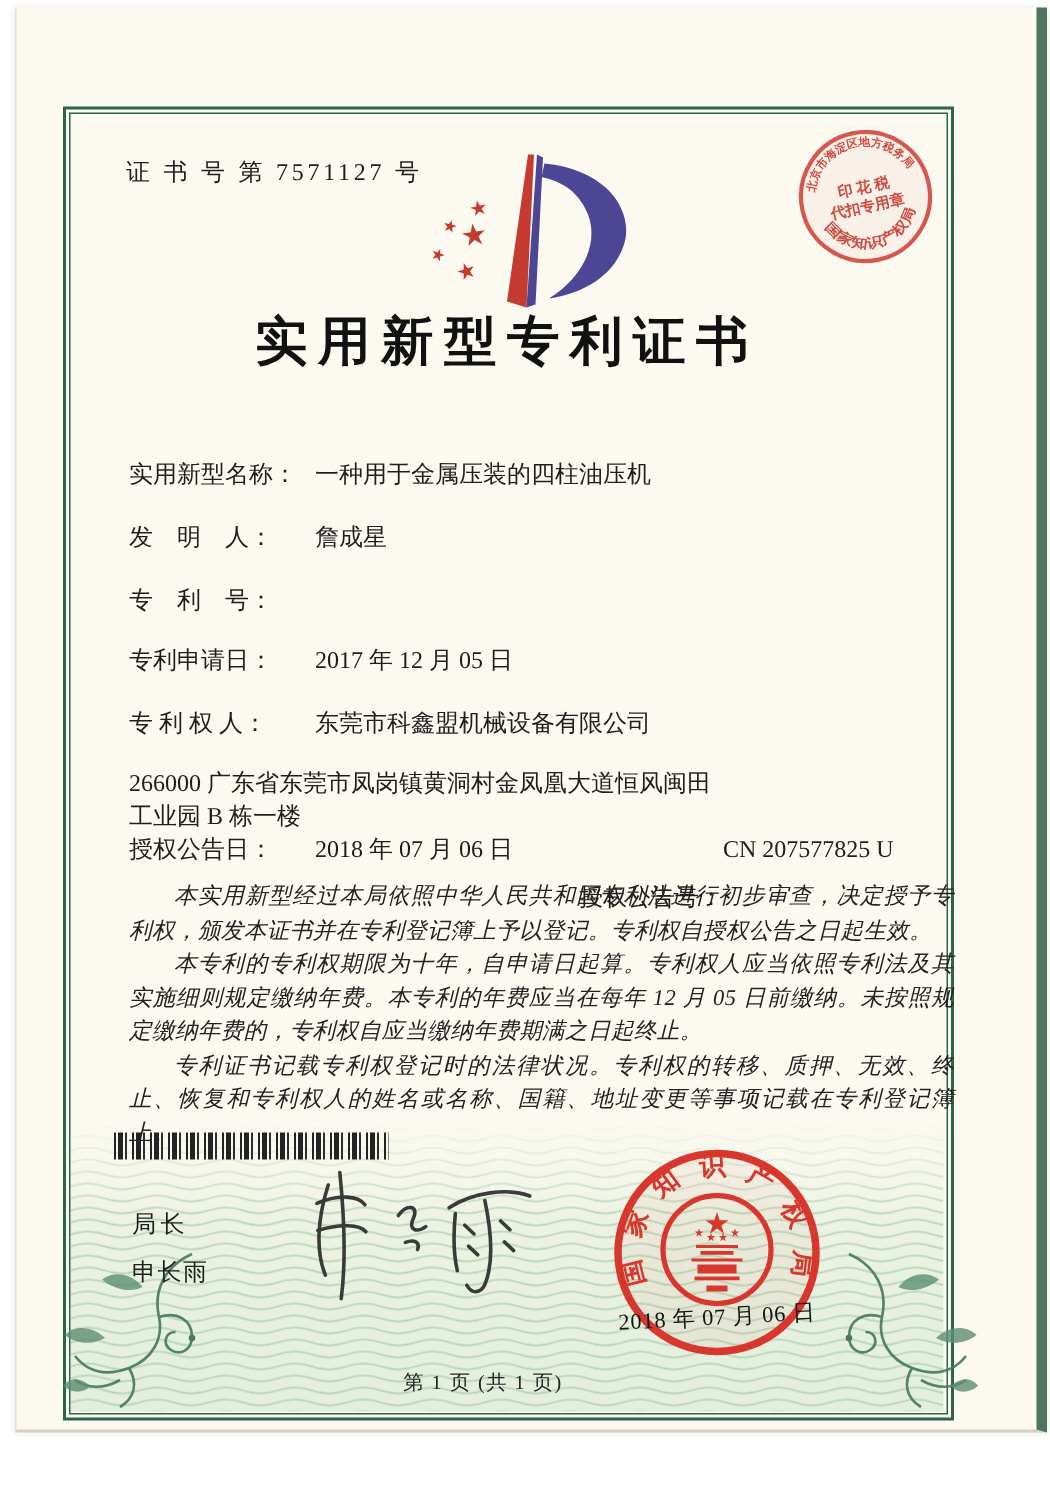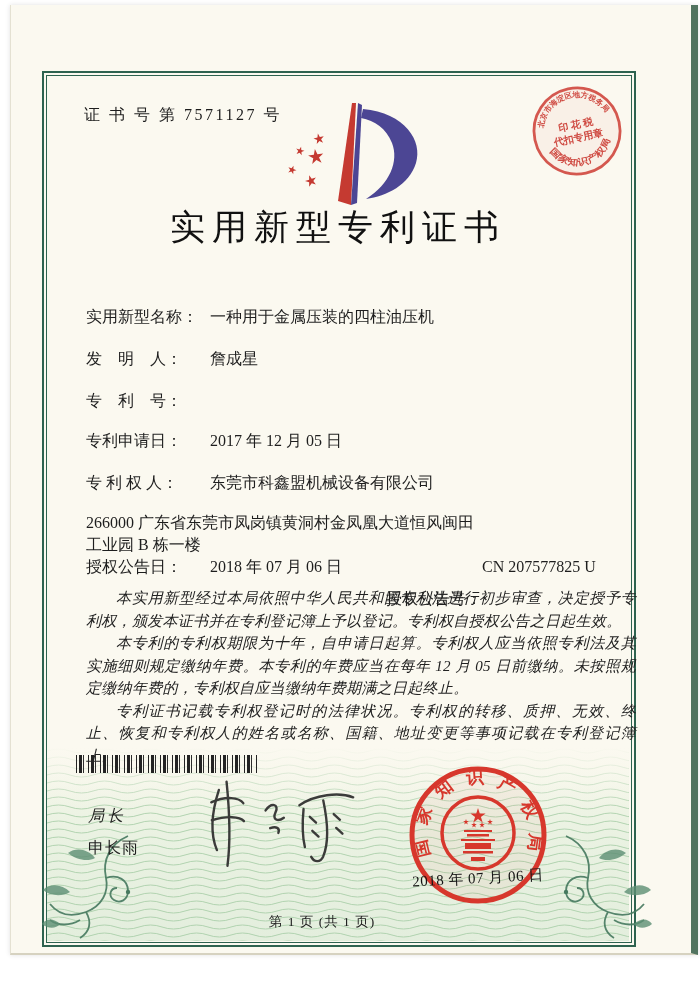--- a/index.html
+++ b/index.html
@@ -15,34 +15,34 @@
          background:linear-gradient(180deg,#f7f7ea 0%,#eaf2e2 45%,#e3eedd 100%);}
   .waves svg{position:absolute;inset:0;}
   .waves-fade{position:absolute;inset:0;background:linear-gradient(180deg,#fbf9f0 0%,rgba(251,249,240,0) 32%);}
   .ornament{position:absolute;z-index:2;}
   .orn-left{left:40px;top:834px;}
   .orn-right{left:558px;top:834px;transform:scaleX(-1);}
   .cert-no{position:absolute;left:84px;top:105px;font-size:16px;letter-spacing:2.5px;z-index:3;}
   .logo{position:absolute;left:283px;top:99px;z-index:3;}
   .stamp{position:absolute;left:530px;top:84px;transform:rotate(-12deg);z-index:3;}
   .title{position:absolute;left:46px;top:204px;width:584px;margin:0;text-align:center;
-         font-size:35px;font-weight:400;letter-spacing:7px;color:#111;z-index:3;}
+         font-size:35px;font-weight:700;letter-spacing:7px;color:#111;z-index:3;}
   .fields{position:absolute;left:86px;top:306px;width:548px;font-size:16px;line-height:22px;z-index:3;}
   .row{position:absolute;left:0;display:flex;width:548px;}
   .lbl{flex:0 0 124px;}
   .val{flex:1;}
   .pair-right{position:absolute;left:300px;top:0;display:flex;width:260px;}
   .pair-right .lbl{flex:0 0 96px;margin-top:32px;}
   .paragraphs{position:absolute;left:86px;top:587px;width:550px;font-size:15px;line-height:22.5px;
               text-align:justify;letter-spacing:.3px;font-style:italic;color:#222;z-index:3;}
   .paragraphs p{margin:0;text-indent:2em;}
   .barcode{position:absolute;left:76px;top:755px;width:183px;height:18px;z-index:3;
     background:repeating-linear-gradient(90deg,#232323 0 1.5px,transparent 1.5px 3px,
                #232323 3px 6px,transparent 6px 7.5px,#2e2e2e 7.5px 8.5px,transparent 8.5px 12px);}
-  .signer-title{position:absolute;left:88px;top:806px;font-size:16px;letter-spacing:3px;z-index:3;font-style:italic;}
+  .signer-title{position:absolute;left:88px;top:806px;font-size:16px;letter-spacing:3px;z-index:3;}
   .signer-name{position:absolute;left:88px;top:838px;font-size:16px;letter-spacing:1px;z-index:3;}
   .signature{position:absolute;left:182px;top:770px;transform:rotate(-2deg);z-index:3;}
   .seal{position:absolute;left:398px;top:755px;z-index:3;}
   .seal-date{position:absolute;left:396px;top:869px;width:164px;text-align:center;font-size:15px;
              color:#141414;transform:rotate(-3deg);z-index:4;letter-spacing:.5px;}
   .footer{position:absolute;left:30px;top:913px;width:584px;text-align:center;font-size:13.5px;
           letter-spacing:1px;z-index:3;color:#222;}
 </style>
 </head>
 <body>

